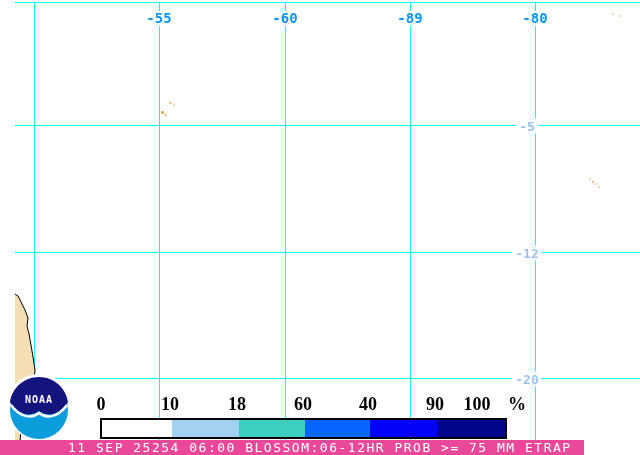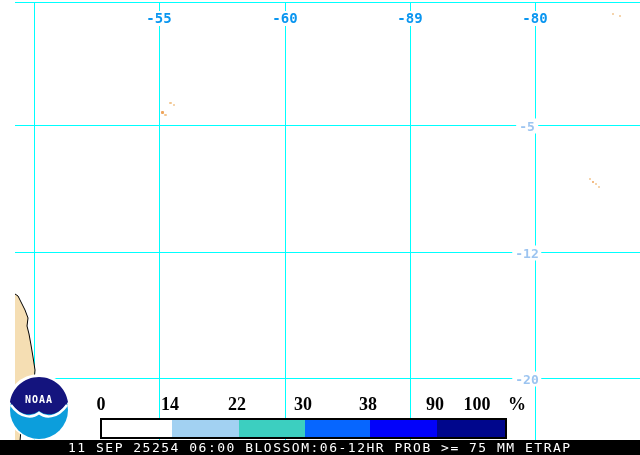--- a/index.html
+++ b/index.html
@@ -25,21 +25,21 @@
     position:absolute;left:100px;top:418px;width:403px;height:17px;
     border:2px solid #000;display:flex;box-sizing:content-box;background:#fff;
   }
   .colorbar .seg{height:100%;}
   .cb-tick{
     position:absolute;top:394px;transform:translateX(-50%);
     font-family:"Liberation Serif","DejaVu Serif",serif;font-weight:bold;
     font-size:18px;color:#000;line-height:20px;white-space:nowrap;
   }
   .status-bar{
-    position:absolute;left:0;top:440px;width:640px;height:15px;background:#000000;
+    position:absolute;left:0;top:440px;width:584px;height:15px;background:#ec4899;
   }
   .status-bar span{
     display:block;padding-left:68px;color:#FFFFFF;font-size:13px;
     line-height:15px;letter-spacing:1.5px;white-space:nowrap;
   }
   .noaa-logo{position:absolute;left:6px;top:374px;}
   svg{display:block;}
 </style>
 </head>
 <body>
@@ -76,24 +76,24 @@
     <div class="lon-label" style="left:270px;">-60</div>
     <div class="lon-label" style="left:395px;">-89</div>
     <div class="lon-label" style="left:520px;">-80</div>
 
     <div class="lat-label" style="top:126px;">-5</div>
     <div class="lat-label" style="top:253px;">-12</div>
     <div class="lat-label" style="top:379px;">-20</div>
   </div>
 
   <div class="cb-tick" style="left:101px;">0</div>
-  <div class="cb-tick" style="left:170px;">14</div>
-  <div class="cb-tick" style="left:237px;">22</div>
-  <div class="cb-tick" style="left:303px;">30</div>
-  <div class="cb-tick" style="left:368px;">38</div>
+  <div class="cb-tick" style="left:170px;">10</div>
+  <div class="cb-tick" style="left:237px;">18</div>
+  <div class="cb-tick" style="left:303px;">60</div>
+  <div class="cb-tick" style="left:368px;">40</div>
   <div class="cb-tick" style="left:435px;">90</div>
   <div class="cb-tick" style="left:477px;">100</div>
   <div class="cb-tick" style="left:517px;">%</div>
 
   <div class="colorbar">
     <div class="seg" style="width: 70px; background: rgb(255, 255, 255);"></div>
     <div class="seg" style="width: 67px; background: rgb(162, 209, 242);"></div>
     <div class="seg" style="width: 66px; background: rgb(60, 207, 192);"></div>
     <div class="seg" style="width: 65px; background: rgb(6, 102, 255);"></div>
     <div class="seg" style="width: 67px; background: rgb(2, 2, 250);"></div>

